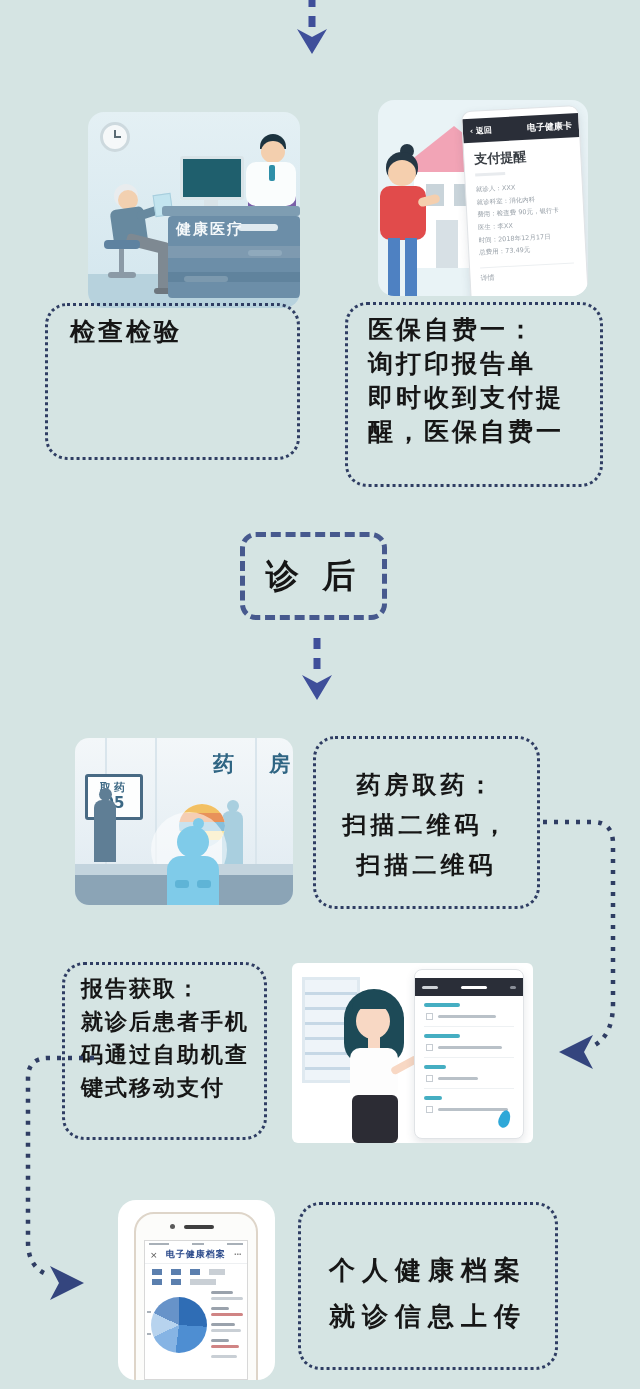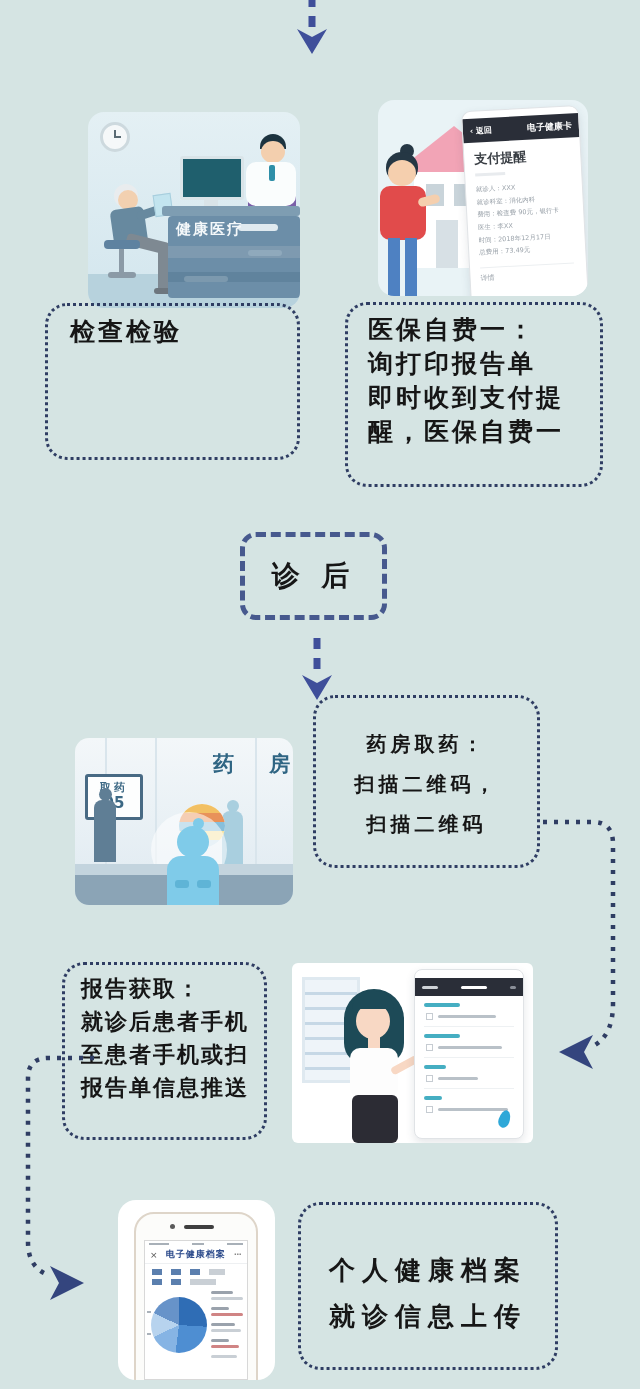--- a/index.html
+++ b/index.html
@@ -128,21 +128,21 @@
   </div>
 
   <div class="dotbox tb-left" style="left:345px;top:302px;width:258px;height:185px;padding:8px 0 0 20px;font-size:25px;letter-spacing:3px;line-height:34px;">
     <div class="ln">医保自费一：</div>
     <div class="ln">询打印报告单</div>
     <div class="ln">即时收到支付提</div>
     <div class="ln">醒，医保自费一</div>
   </div>
 
   <div class="stagebox" style="left:240px;top:532px;width:147px;height:88px;">
-    <span style="font-size:28px;letter-spacing:6px;">诊 后</span>
+    <span style="font-size:33px;letter-spacing:6px;">诊 后</span>
   </div>
 
   <svg class="abs" style="left:297px;top:636px" width="40" height="68">
     <line x1="20" y1="2" x2="20" y2="40" stroke="#3f4f9a" stroke-width="7" stroke-dasharray="11 9"></line>
     <polygon points="20,64 5,39 20,47 35,39" fill="#3f4f9a"></polygon>
   </svg>
 
   <div class="illus" style="left:75px;top:738px;width:218px;height:167px;border-radius:14px;background:linear-gradient(#f3f7f9,#dfeaf1);">
     <div class="sh" style="left:30px;top:0;width:2px;height:130px;background:#d9e5ec;"></div>
     <div class="sh" style="left:80px;top:0;width:2px;height:130px;background:#d9e5ec;"></div>
@@ -173,36 +173,36 @@
 
     <div>
       <div class="sh" style="left:118px;top:80px;width:11px;height:11px;border-radius:50%;background:#7fcbe9;"></div>
       <div class="sh" style="left:102px;top:88px;width:32px;height:32px;border-radius:50%;background:#7fcbe9;"></div>
       <div class="sh" style="left:92px;top:118px;width:52px;height:49px;background:#7fcbe9;border-radius:14px 14px 0 0;"></div>
       <div class="sh" style="left:100px;top:142px;width:14px;height:8px;background:#5fb4d6;border-radius:3px;"></div>
       <div class="sh" style="left:122px;top:142px;width:14px;height:8px;background:#5fb4d6;border-radius:3px;"></div>
     </div>
   </div>
 
-  <div class="dotbox tb-center" style="left:313px;top:695px;width:227px;height:173px;padding-top:26px;font-size:20px;letter-spacing:4px;line-height:40px;">
+  <div class="dotbox tb-center" style="left:313px;top:736px;width:227px;height:173px;padding-top:26px;font-size:24px;letter-spacing:4px;line-height:40px;">
     <div class="ln">药房取药：</div>
     <div class="ln">扫描二维码，</div>
     <div class="ln">扫描二维码</div>
   </div>
 
   <svg class="abs" style="left:535px;top:806px" width="105" height="275">
     <path d="M 8 16 H 58 Q 78 16 78 38 V 198 Q 78 228 60 239" fill="none" stroke="#2f3d63" stroke-width="4.5" stroke-dasharray="4 7"></path>
     <polygon points="24,246 58,229 49,246 58,263" fill="#34457e"></polygon>
   </svg>
 
   <div class="dotbox tb-left" style="left:62px;top:962px;width:205px;height:178px;padding:7px 0 0 16px;font-size:22px;letter-spacing:2px;line-height:33px;">
     <div class="ln">报告获取：</div>
     <div class="ln">就诊后患者手机</div>
-    <div class="ln">至患者手机或扫</div>
-    <div class="ln">报告单信息推送</div>
+    <div class="ln">码通过自助机查</div>
+    <div class="ln">键式移动支付</div>
   </div>
 
   <div class="illus" style="left:292px;top:963px;width:241px;height:180px;border-radius:6px;background:#ffffff;">
     <div class="sh" style="left:10px;top:14px;width:58px;height:106px;background:repeating-linear-gradient(#eef4f9 0 12px,#c6d8e6 12px 15px);border:3px solid #dfe9f0;box-sizing:border-box;"></div>
 
     <div>
       <div class="sh" style="left:52px;top:26px;width:60px;height:76px;background:#1d4a57;border-radius:30px 30px 22px 22px;"></div>
       <div class="sh" style="left:64px;top:40px;width:34px;height:36px;border-radius:50%;background:#f8d8c4;"></div>
       <div class="sh" style="left:60px;top:28px;width:42px;height:18px;background:#1d4a57;border-radius:20px 20px 0 0;"></div>
       <div class="sh" style="left:76px;top:74px;width:12px;height:12px;background:#f8d8c4;"></div>

